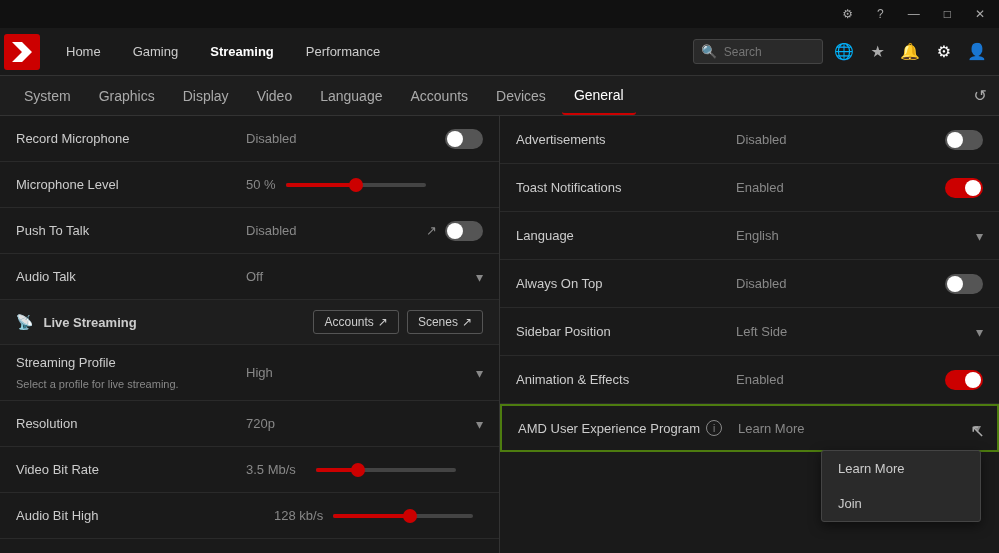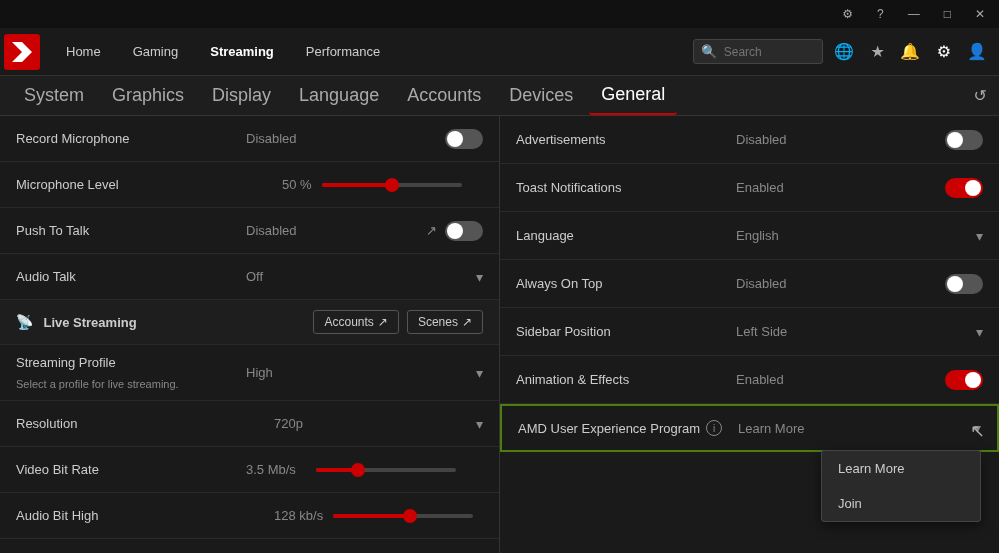--- a/index.html
+++ b/index.html
@@ -105,21 +105,21 @@
       display: flex;
       align-items: center;
       padding: 0 12px;
       border-bottom: 1px solid #333;
       gap: 4px;
     }
     .sub-nav-item {
       padding: 6px 12px;
       color: #aaa;
       cursor: pointer;
-      font-size: 18px;
+      font-size: 14px;
       border-radius: 3px;
       height: 100%;
       display: flex;
       align-items: center;
     }
     .sub-nav-item.active {
       color: #fff;
       border-bottom: 2px solid #cc0000;
     }
     .sub-nav-right {
@@ -370,20 +370,21 @@
     <span class="icon-btn">🔔</span>
     <span class="icon-btn active">⚙</span>
     <span class="icon-btn">👤</span>
   </div>
 </div>
 
 <div class="sub-nav">
   <div class="sub-nav-item">System</div>
   <div class="sub-nav-item">Graphics</div>
   <div class="sub-nav-item">Display</div>
+  <div class="sub-nav-item">Video</div>
   <div class="sub-nav-item">Language</div>
   <div class="sub-nav-item">Accounts</div>
   <div class="sub-nav-item">Devices</div>
   <div class="sub-nav-item active">General</div>
   <div class="sub-nav-right">
     <span class="refresh-btn">↺</span>
   </div>
 </div>
 
 <div class="content">
@@ -394,21 +395,21 @@
       <div class="settings-label">Record Microphone</div>
       <div class="settings-value">Disabled</div>
       <div class="settings-control">
         <div class="toggle off"></div>
       </div>
     </div>
 
     <div class="settings-row">
       <div class="settings-label">Microphone Level</div>
       <div class="settings-control" style="flex:1;display:flex;align-items:center;gap:10px;">
-        <span style="color:#888;margin-left:36px;">50 %</span>
+        <span style="color:#888;">50 %</span>
         <div class="slider-track">
           <div class="slider-fill" style="width:50%"></div>
           <div class="slider-thumb" style="left:50%"></div>
         </div>
       </div>
     </div>
 
     <div class="settings-row">
       <div class="settings-label">Push To Talk</div>
       <div class="settings-value">Disabled</div>
@@ -447,21 +448,21 @@
         <small>Select a profile for live streaming.</small>
       </div>
       <div class="settings-control" style="flex:1;display:flex;align-items:center;justify-content:space-between;">
         <span style="color:#888;">High</span>
         <span class="dropdown-arrow">▾</span>
       </div>
     </div>
 
     <div class="settings-row">
       <div class="settings-label">Resolution</div>
-      <div class="settings-control" style="flex:1;display:flex;align-items:center;justify-content:space-between;margin-left:28px;">
+      <div class="settings-control" style="flex:1;display:flex;align-items:center;justify-content:space-between;">
         <span style="color:#888;">720p</span>
         <span class="dropdown-arrow">▾</span>
       </div>
     </div>
 
     <div class="settings-row">
       <div class="settings-label">Video Bit Rate</div>
       <div class="settings-control" style="flex:1;display:flex;align-items:center;gap:20px;">
         <span style="color:#888;">3.5 Mb/s</span>
         <div class="slider-track">

